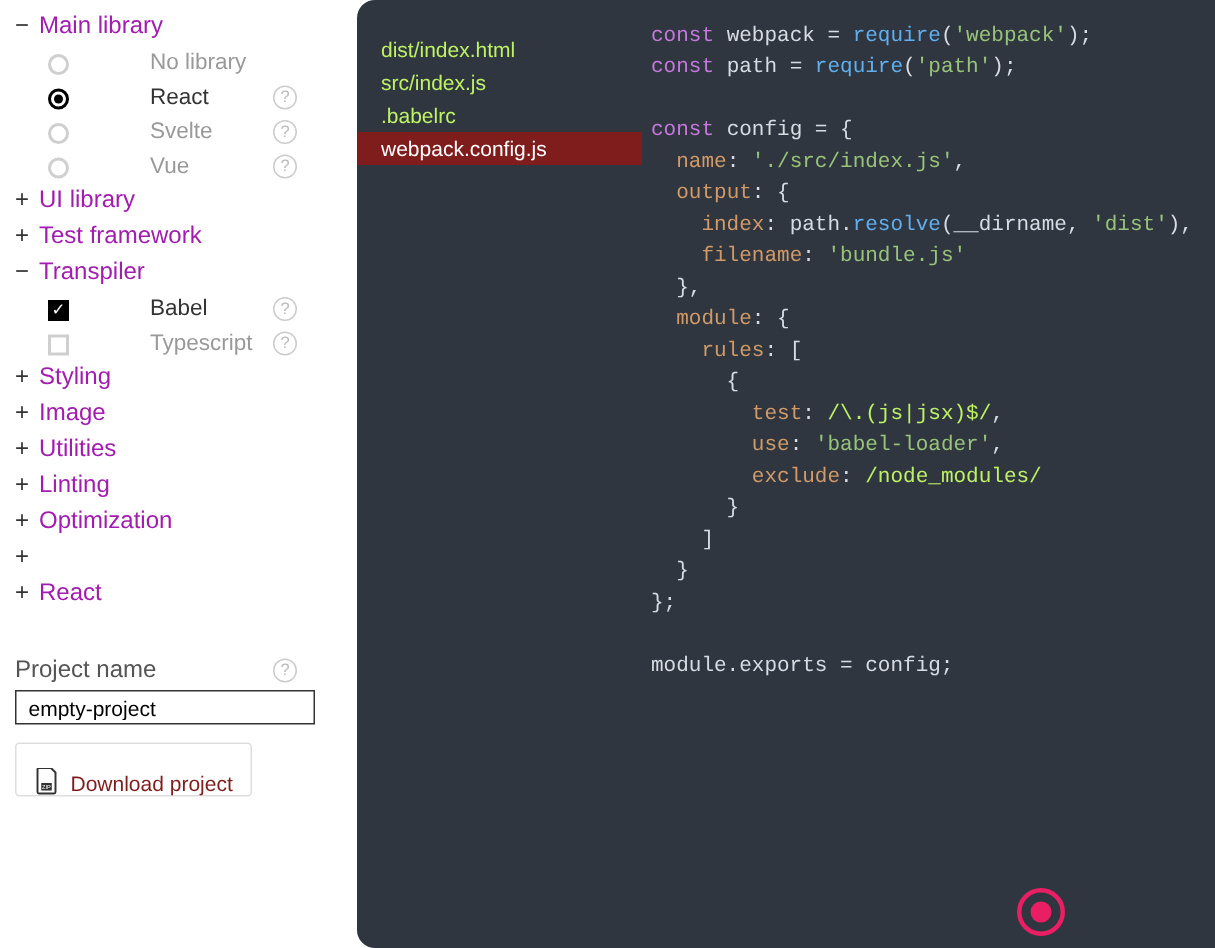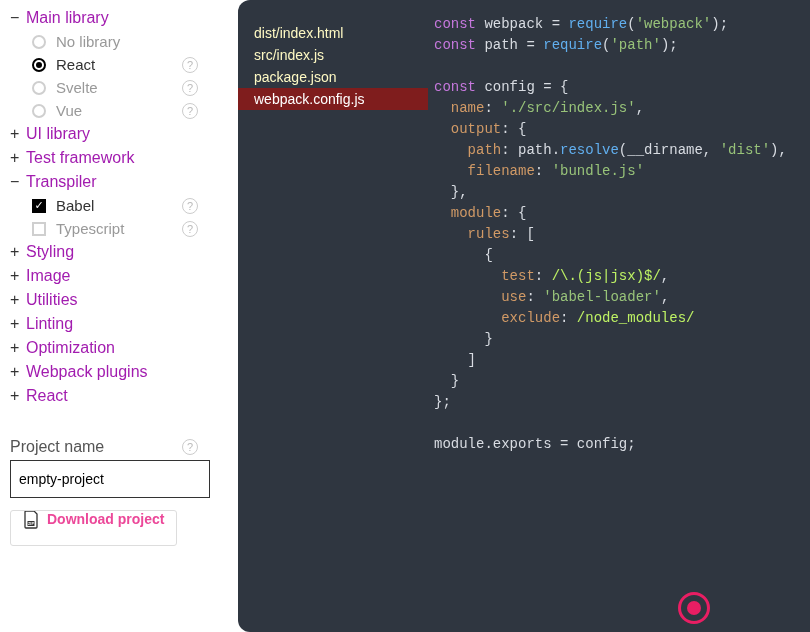--- a/index.html
+++ b/index.html
@@ -30,23 +30,24 @@
   font-size: 16px;
   color: #333;
   text-align: left;
 }
 .section-label {
   font-size: 16px;
   color: #a21caf;
 }
 .option-row {
   display: flex;
-  align-items: center;
+  align-items: flex-end;
   padding: 3px 0 3px 22px;
   position: relative;
+  gap: 44px;
 }
 .radio {
   width: 14px; height: 14px;
   border-radius: 50%;
   border: 2px solid #cfcfcf;
   margin-right: 10px;
   display: inline-flex;
   align-items: center;
   justify-content: center;
   flex-shrink: 0;
@@ -114,58 +115,57 @@
   border-radius: 50%;
   display: inline-flex;
   align-items: center;
   justify-content: center;
   font-size: 11px;
   color: #bbb;
   margin-right: 30px;
 }
 .pn-input {
   width: 200px;
-  height: 38px;
+  height: 23px;
   border: 1.5px solid #333;
   padding: 4px 8px;
   font-size: 14px;
   font-family: inherit;
 }
 .download-btn {
   margin-top: 12px;
   height: 36px;
   border: 1px solid #ddd;
   background: #fff;
   padding: 0 12px;
   display: inline-flex;
-  align-items: flex-start;
+  align-items: flex-end;
   gap: 8px;
   cursor: pointer;
   font-size: 14px;
-  color: #ec4899;
+  color: #7f1d1d;
   border-radius: 3px;
-  font-weight: bold;
 }
 .zip-icon {
   width: 16px; height: 18px;
 }
 .editor-panel {
   flex: 1;
   background: #2f3640;
   border-radius: 12px 0 0 12px;
   display: flex;
   overflow: hidden;
   position: relative;
 }
 .filelist {
   width: 190px;
   padding: 22px 0 0 16px;
 }
 .file-item {
-  color: #fef9c3;
+  color: #bef264;
   font-size: 14px;
   padding: 3px 0;
   cursor: pointer;
   font-family: Arial, sans-serif;
 }
 .file-item.active {
   color: #fff;
   background: #7f1d1d;
   margin-left: -16px;
   padding-left: 16px;
@@ -269,21 +269,20 @@
       <div class="section-row">
         <span class="toggle-sign">+</span>
         <span class="section-label">Linting</span>
       </div>
       <div class="section-row">
         <span class="toggle-sign">+</span>
         <span class="section-label">Optimization</span>
       </div>
       <div class="section-row">
         <span class="toggle-sign">+</span>
-        <span class="section-label">Webpack plugins</span>
       </div>
       <div class="section-row">
         <span class="toggle-sign">+</span>
         <span class="section-label">React</span>
       </div>
     </div>
 
   <div class="pn-header">
     <span class="pn-label">Project name</span>
     <span class="pn-help">?</span>
@@ -297,30 +296,30 @@
       <text x="8" y="14" font-size="3.8" fill="#fff" text-anchor="middle" font-family="Arial">ZIP</text>
     </svg>
     <span>Download project</span>
   </button>
 </div>
 
 <div class="editor-panel">
   <div class="filelist" id="filelist">
       <div class="file-item">dist/index.html</div>
       <div class="file-item">src/index.js</div>
-      <div class="file-item">package.json</div>
+      <div class="file-item">.babelrc</div>
       <div class="file-item active">webpack.config.js</div>
     </div>
   <div class="code-area" id="codearea"><span class="kw">const</span> webpack = <span class="fn">require</span>(<span class="str">'webpack'</span>);
 <span class="kw">const</span> path = <span class="fn">require</span>(<span class="str">'path'</span>);
 
 <span class="kw">const</span> config = {
   <span class="prop">name</span>: <span class="str">'./src/index.js'</span>,
   <span class="prop">output</span>: {
-    <span class="prop">path</span>: path.<span class="fn">resolve</span>(__dirname, <span class="str">'dist'</span>),
+    <span class="prop">index</span>: path.<span class="fn">resolve</span>(__dirname, <span class="str">'dist'</span>),
     <span class="prop">filename</span>: <span class="str">'bundle.js'</span>
   },
   <span class="prop">module</span>: {
     <span class="prop">rules</span>: [
       {
         <span class="prop">test</span>: <span class="re">/\.(js|jsx)$/</span>,
         <span class="prop">use</span>: <span class="str">'babel-loader'</span>,
         <span class="prop">exclude</span>: <span class="re">/node_modules/</span>
       }
     ]

